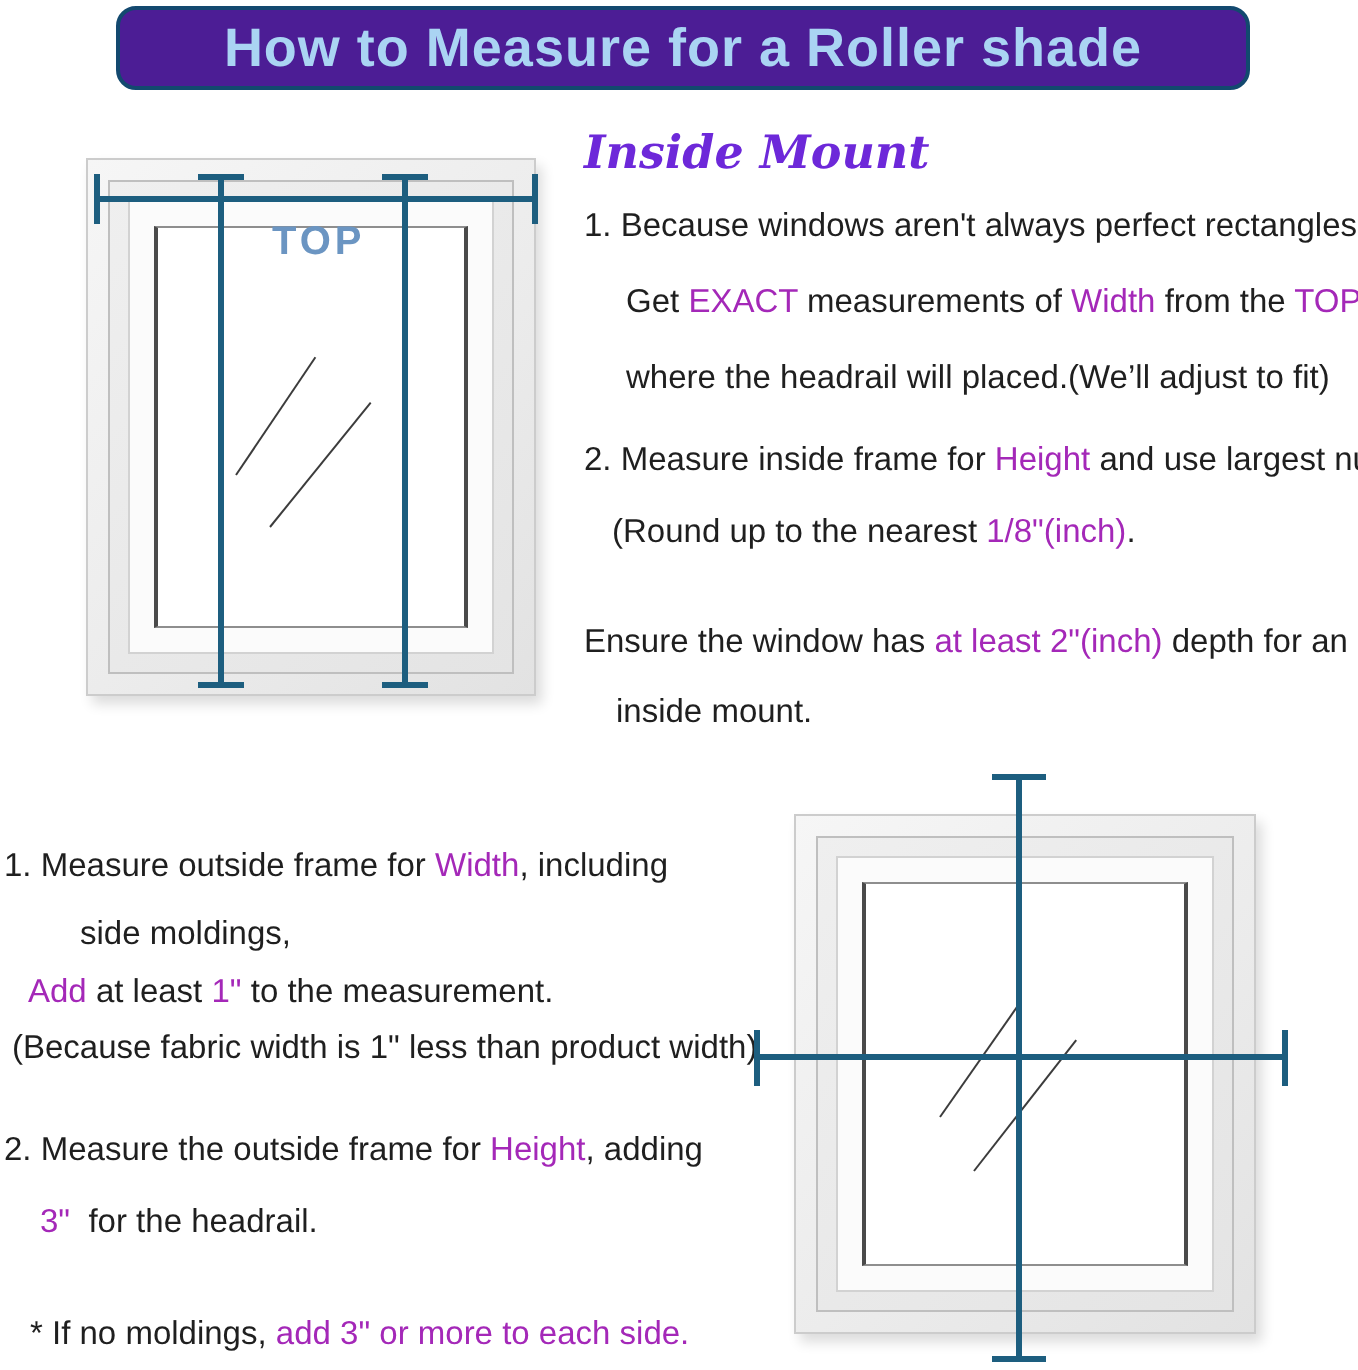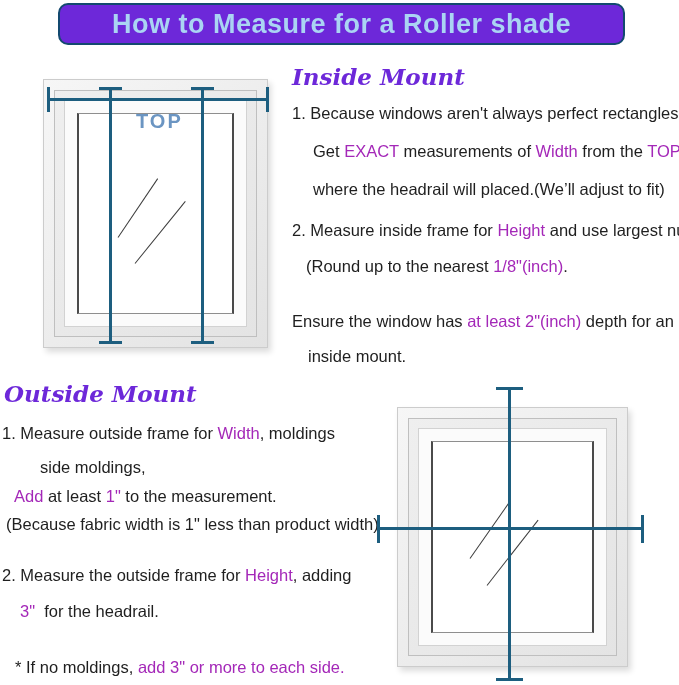--- a/index.html
+++ b/index.html
@@ -4,21 +4,21 @@
 <style>
   * { margin:0; padding:0; box-sizing:border-box; }
   body { background:#ffffff; font-family:"Liberation Sans", sans-serif; }
   .canvas {
     position:relative; width:679px; height:685px; background:#ffffff;
     overflow:hidden; margin:0 auto;
   }
   
   .banner {
     position:absolute; left:58px; top:3px; width:567px; height:42px;
-    background:#6d28d9; border:2px solid #13496f; border-radius:10px;
+    background:#4c1d95; border:2px solid #13496f; border-radius:10px;
     display:flex; align-items:center; justify-content:center;
   }
   .banner span {
     color:#aad4f3; font-size:27px; font-weight:bold; letter-spacing:0.5px;
     font-family:"Liberation Sans", sans-serif;
   }
   
   .win { position:absolute; }
   .w-outer {
     position:absolute; inset:0;
@@ -94,22 +94,21 @@
 
   <div class="h-script" style="left:292px; top:63px;">Inside Mount</div>
   <div class="txt-line" style="left:292px; top:104px;"><span>1. Because windows aren't always perfect rectangles:</span></div>
   <div class="txt-line" style="left:313px; top:142px;"><span>Get </span><span class="accent">EXACT</span><span> measurements of </span><span class="accent">Width</span><span> from the </span><span class="accent">TOP</span></div>
   <div class="txt-line" style="left:313px; top:180px;"><span>where the headrail will placed.(We’ll adjust to fit)</span></div>
   <div class="txt-line" style="left:292px; top:221px;"><span>2. Measure inside frame for </span><span class="accent">Height</span><span> and use largest number</span></div>
   <div class="txt-line" style="left:306px; top:257px;text-align:center;"><span>(Round up to the nearest </span><span class="accent">1/8"(inch)</span><span>.</span></div>
   <div class="txt-line" style="left:292px; top:312px;"><span>Ensure the window has </span><span class="accent">at least 2"(inch)</span><span> depth for an</span></div>
   <div class="txt-line" style="left:308px; top:347px;"><span>inside mount.</span></div>
 
-  <div class="h-script" style="left:4px; top:380px;">Outside Mount</div>
-  <div class="txt-line" style="left:2px;  top:424px;"><span>1. Measure outside frame for </span><span class="accent">Width</span><span>, moldings</span></div>
+  <div class="txt-line" style="left:2px;  top:424px;"><span>1. Measure outside frame for </span><span class="accent">Width</span><span>, including</span></div>
   <div class="txt-line" style="left:40px; top:458px;"><span>side moldings,</span></div>
   <div class="txt-line" style="left:14px; top:487px;"><span class="accent">Add</span><span> at least </span><span class="accent">1"</span><span> to the measurement.</span></div>
   <div class="txt-line" style="left:6px;  top:515px;"><span>(Because fabric width is 1" less than product width)</span></div>
   <div class="txt-line" style="left:2px;  top:566px;"><span>2. Measure the outside frame for </span><span class="accent">Height</span><span>, adding</span></div>
   <div class="txt-line" style="left:20px; top:602px;"><span class="accent">3"</span><span>  for the headrail.</span></div>
   <div class="txt-line" style="left:15px;  top:658px;"><span>* If no moldings, </span><span class="accent">add 3" or more to each side.</span></div>
 
   <div class="win" style="left:397px; top:407px; width:231px; height:260px;">
     <div class="w-outer"></div>
     <div class="w-recess"></div>

